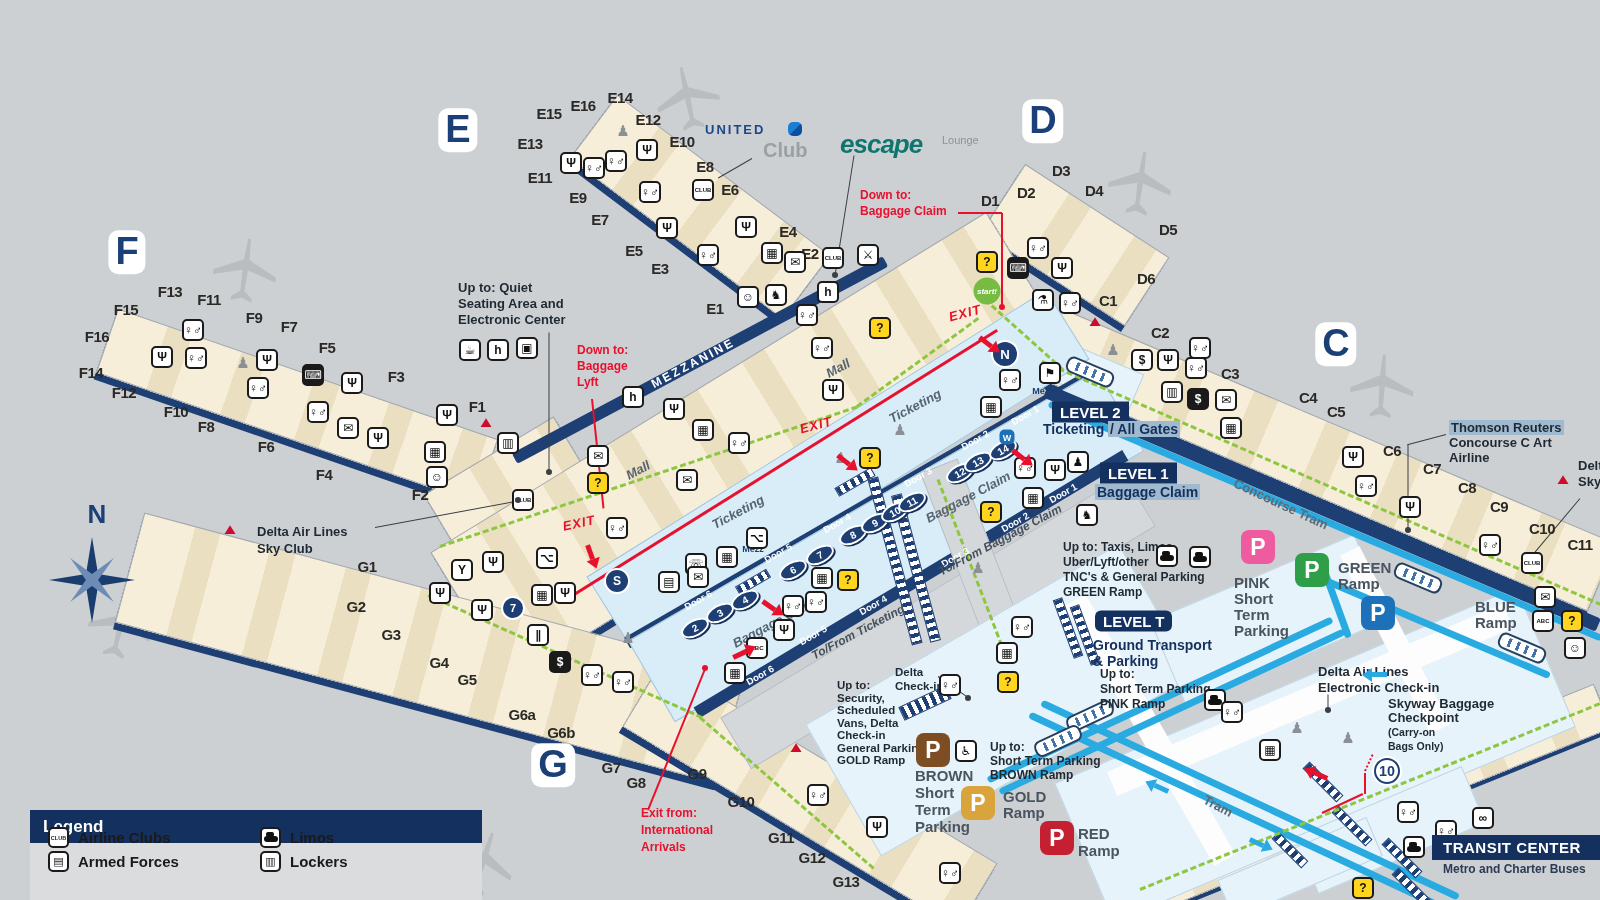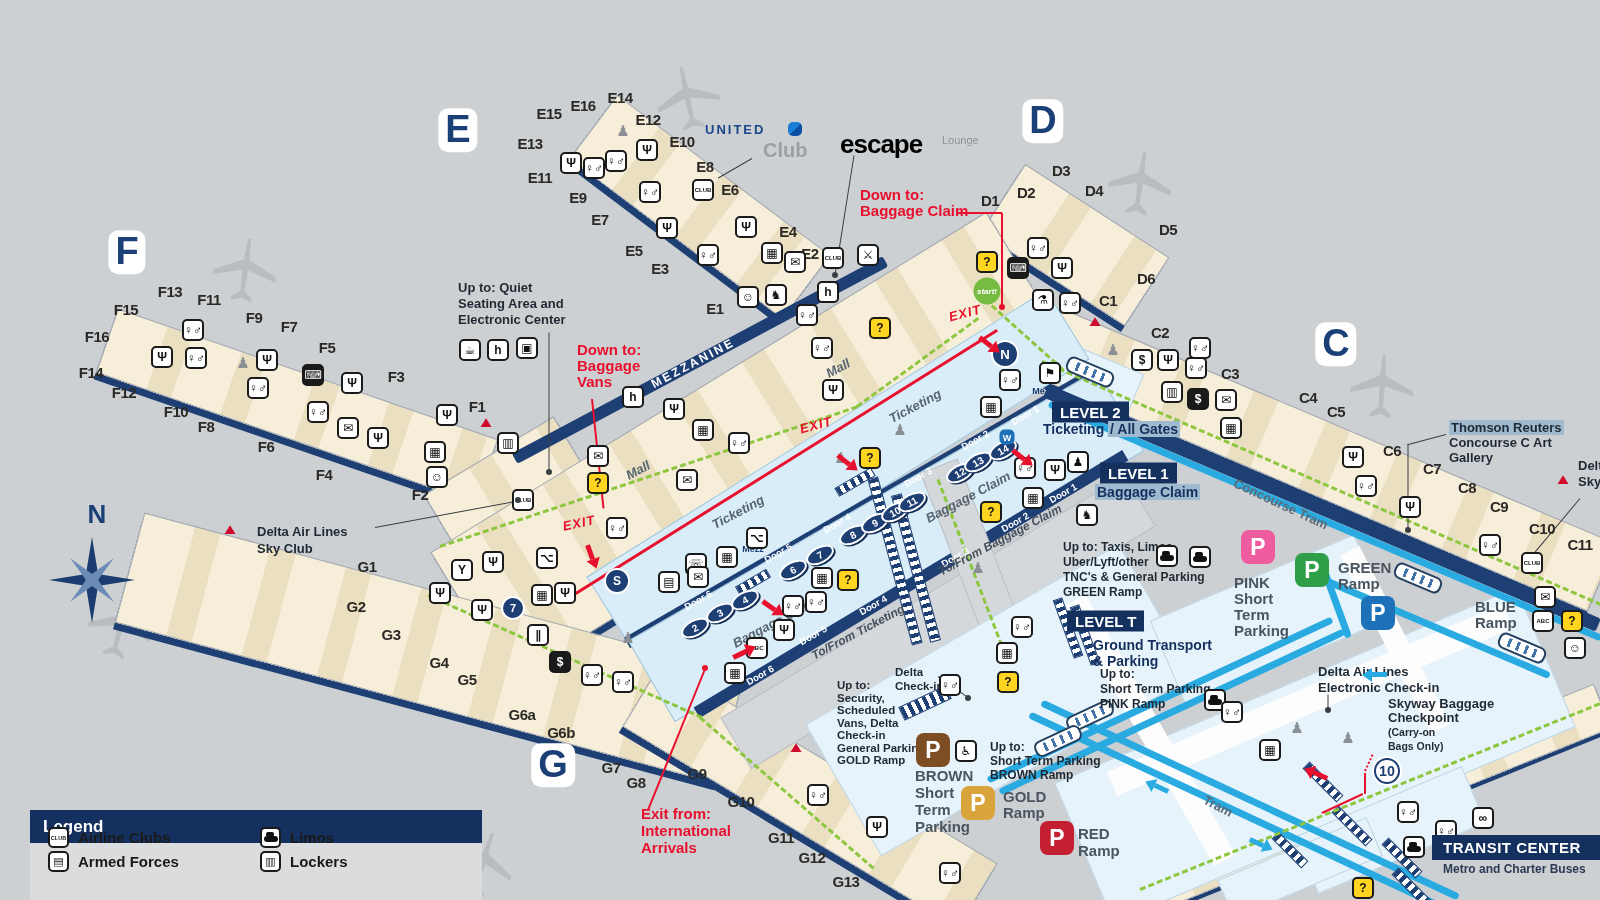--- a/index.html
+++ b/index.html
@@ -50,28 +50,28 @@
   .lbl{position:absolute;transform:translate(-50%,-50%);white-space:nowrap;}
   .lbl.anchorL{transform:translate(0,-50%);}
   .area{font-style:italic;color:#566470;font-size:13px;font-weight:600;}
   .tofrom{font-style:italic;color:#44505c;font-size:12px;font-weight:bold;}
   .mezztext{color:#fff;font-weight:bold;font-size:12px;letter-spacing:2.5px;}
   .tram-label{color:#5d6a75;font-size:13px;font-weight:600;}
   .mezzsmall{color:#1e3f74;font-size:9px;font-weight:bold;}
   .exit{color:#e8112d;font-weight:800;font-style:italic;font-size:13px;letter-spacing:1px;}
   .united{color:#1a4789;font-weight:800;font-size:13px;letter-spacing:2px;}
   .unitedclub{color:#9aa0a4;font-size:20px;font-weight:600;}
-  .escape{color:#000000;font-size:26px;font-weight:800;letter-spacing:-1px;}
+  .escape{color:#0f766e;font-size:26px;font-weight:800;letter-spacing:-1px;font-style:italic;}
   .escapelounge{color:#8d9297;font-size:11px;}
   .compassN{color:#1b3f77;font-size:26px;font-weight:800;}
   .levelbadge{background:#14305e;color:#fff;font-weight:800;font-size:15px;padding:2px 8px;white-space:nowrap;}
   .callout{position:absolute;white-space:nowrap;margin-top:-8px;}
   .callout .cl{line-height:inherit;}
   .callout.dark{color:#1f2933;font-size:13px;font-weight:600;}
-  .callout.red{color:#e8112d;font-size:15px;font-weight:600;}
+  .callout.red{color:#e8112d;font-size:12px;font-weight:600;}
   .callout.sm{font-size:12px;}
   .callout.xs{font-size:11.5px;}
   .callout.ramp{color:#4a5560;font-size:15px;font-weight:bold;}
   .callout.levelsub{color:#14305e;font-size:14px;font-weight:bold;}
   .callout b{font-weight:800;}
   .hl{background:#9fb9cf;padding:0 2px;}
   .xsb{font-size:10.5px;font-weight:800;}
   .circle{position:absolute;border-radius:50%;display:flex;align-items:center;justify-content:center;font-weight:800;box-sizing:border-box;}
   .csolid{background:#1e3f74;color:#fff;box-shadow:0 0 0 2px #fff;}
   .cring{background:#fff;color:#1e3f74;border:2px solid #1e3f74;box-shadow:0 0 0 2px #fff;}
@@ -241,43 +241,43 @@
     <div class="lbl exit" style="left: 965px; top: 313px; transform: translate(-50%, -50%) rotate(-15deg);">EXIT</div>
     <div class="lbl exit" style="left: 816px; top: 425px; transform: translate(-50%, -50%) rotate(-15deg);">EXIT</div>
     <div class="lbl exit" style="left: 579px; top: 523px; transform: translate(-50%, -50%) rotate(-12deg);">EXIT</div>
     <div class="lbl united anchorL" style="left: 705px; top: 129px; transform: translate(0px, -50%);">UNITED</div>
     <div class="lbl unitedclub anchorL" style="left: 763px; top: 150px; transform: translate(0px, -50%);">Club</div>
     <div class="lbl escape anchorL" style="left: 840px; top: 144px; transform: translate(0px, -50%);">escape</div>
     <div class="lbl escapelounge anchorL" style="left: 942px; top: 140px; transform: translate(0px, -50%);">Lounge</div>
     <div class="lbl compassN" style="left: 97px; top: 514px; transform: translate(-50%, -50%);">N</div>
     <div class="lbl levelbadge anchorL" style="left: 1052px; top: 412px; transform: translate(0px, -50%);">LEVEL 2</div>
     <div class="lbl levelbadge anchorL" style="left: 1100px; top: 473px; transform: translate(0px, -50%);">LEVEL 1</div>
-    <div class="lbl levelbadge anchorL" style="left: 1067px; top: 621px; transform: translate(0px, -50%);">LEVEL T</div>
+    <div class="lbl levelbadge anchorL" style="left: 1095px; top: 621px; transform: translate(0px, -50%); border-radius: 6px;">LEVEL T</div>
     <div class="callout dark" style="left: 458px; top: 288px; line-height: 16px;">
       <div class="cl"><b>Up to:</b><span> Quiet</span></div>
       <div class="cl"><span>Seating Area and</span></div>
       <div class="cl"><span>Electronic Center</span></div>
     </div>
     <div class="callout red" style="left: 860px; top: 195px; line-height: 16px;">
       <div class="cl"><b>Down to:</b></div>
       <div class="cl"><span>Baggage Claim</span></div>
     </div>
     <div class="callout red" style="left: 577px; top: 350px; line-height: 16px;">
       <div class="cl"><b>Down to:</b></div>
       <div class="cl"><span>Baggage</span></div>
-      <div class="cl"><span>Vans</span></div>
+      <div class="cl"><span>Lyft</span></div>
     </div>
     <div class="callout dark" style="left: 257px; top: 531px; line-height: 17px;">
       <div class="cl"><span>Delta Air Lines</span></div>
       <div class="cl"><span>Sky Club</span></div>
     </div>
     <div class="callout dark" style="left: 1449px; top: 428px; line-height: 15px;">
       <div class="cl"><span class="hl">Thomson Reuters</span></div>
       <div class="cl"><span>Concourse C Art</span></div>
-      <div class="cl"><span>Gallery</span></div>
+      <div class="cl"><span>Airline</span></div>
     </div>
     <div class="callout dark sm" style="left: 1063px; top: 548px; line-height: 15px;">
       <div class="cl"><b>Up to:</b><span> Taxis, Limos,</span></div>
       <div class="cl"><span>Uber/Lyft/other</span></div>
       <div class="cl"><span>TNC's &amp; General Parking</span></div>
       <div class="cl"><span>GREEN Ramp</span></div>
     </div>
     <div class="callout dark sm" style="left: 1100px; top: 675px; line-height: 15px;">
       <div class="cl"><b>Up to:</b></div>
       <div class="cl"><span>Short Term Parking</span></div>

